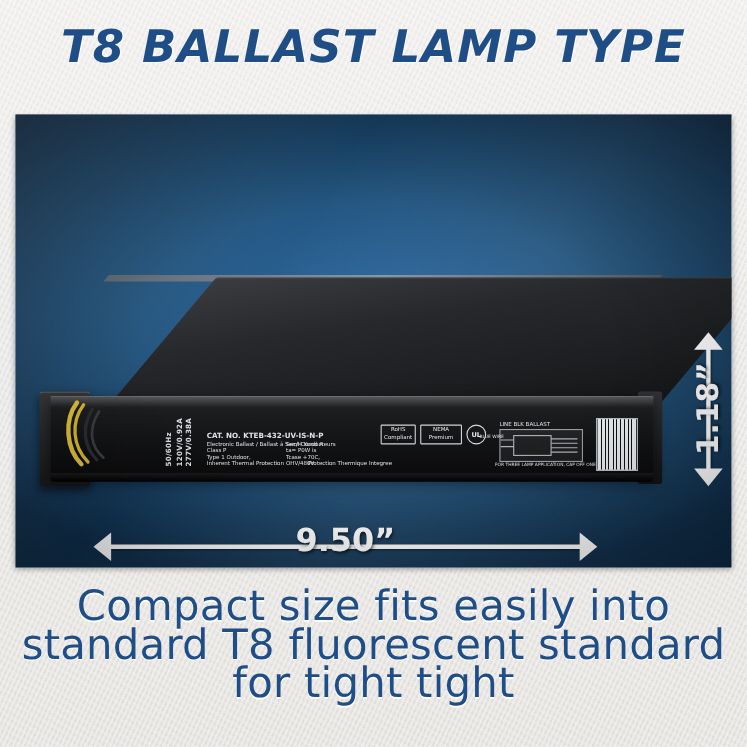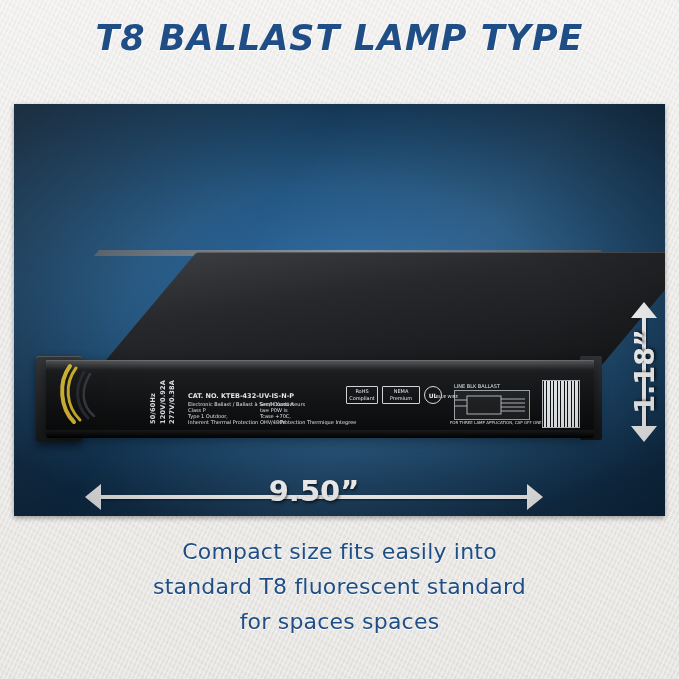--- a/index.html
+++ b/index.html
@@ -30,21 +30,21 @@
   
   .title-wrap{
     position:absolute;left:0;top:18px;width:679px;
     text-align:center;
   }
   .title{
     display:inline-block;
     font-family:"DejaVu Sans", sans-serif;
     font-weight:bold;
     font-style:italic;
-    font-size:35px;
+    font-size:41px;
     letter-spacing:1px;
     color:#1f4e86;
     text-shadow:1px 1px 0 rgba(255,255,255,.8);
     white-space:nowrap;
   }
 
   
   .photo{
     position:absolute;
     left:14px;top:104px;
@@ -230,21 +230,21 @@
     color:#ffffff;font-family:"DejaVu Sans",sans-serif;font-weight:bold;font-size:27px;
     text-shadow:1px 2px 3px rgba(0,0,0,.6);
   }
 
   
   .caption{
     position:absolute;left:0;top:534px;width:679px;
     text-align:center;
     color:#1f4e86;
     font-family:"DejaVu Sans", sans-serif;
-    font-size:22px;
+    font-size:38px;
     line-height:35px;
     letter-spacing:.2px;
     text-shadow:0 1px 0 rgba(255,255,255,.9);
   }
   .caption div{white-space:nowrap;}
 </style>
 </head>
 <body>
 
 <div class="poster">
@@ -334,16 +334,16 @@
       <div class="ar down"></div>
       <div class="txt">1.18”</div>
     </div>
 
     <div class="vignette"></div>
   </div>
 
   <div class="caption">
     <div>Compact size fits easily into</div>
     <div>standard T8 fluorescent standard</div>
-    <div>for spaces spaces</div>
+    <div>for tight tight</div>
   </div>
 
 </div>
 
 </body></html>

